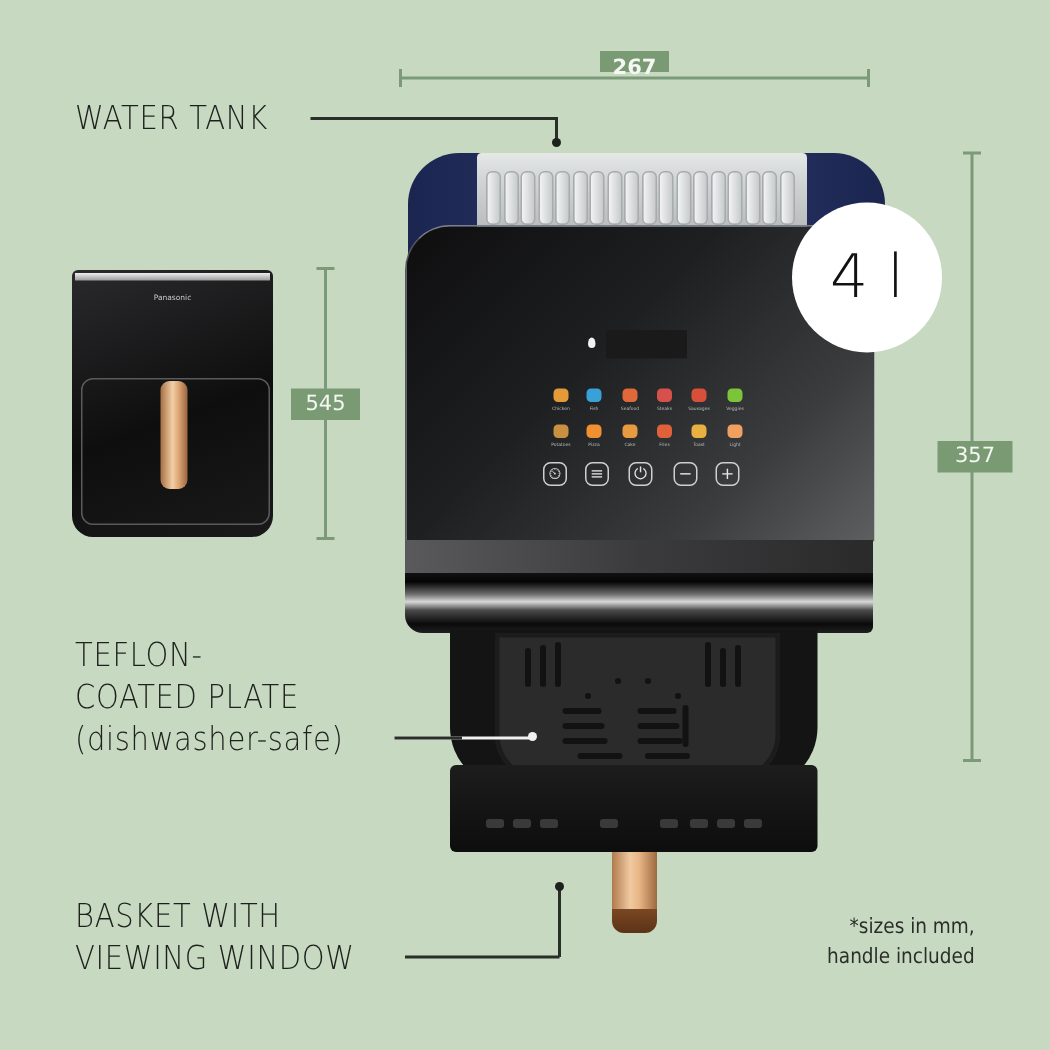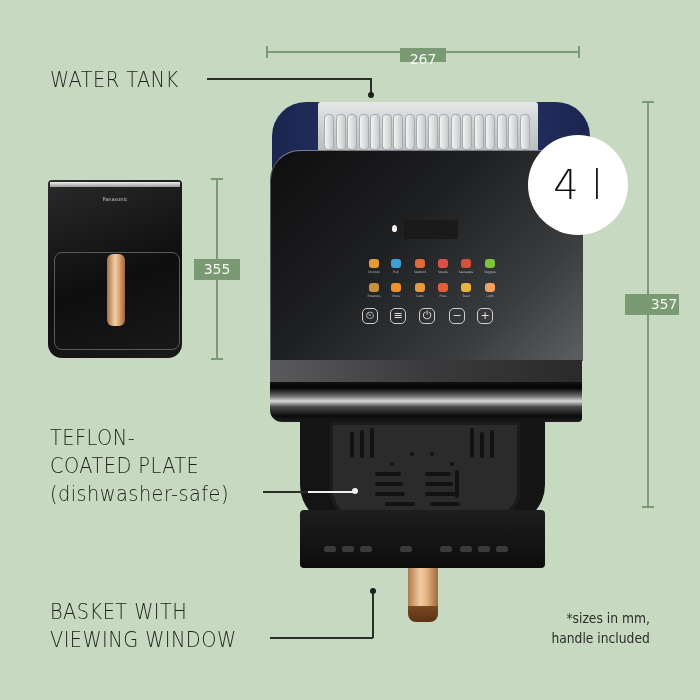--- a/index.html
+++ b/index.html
@@ -267,31 +267,31 @@
 
 <div class="abs small-body"></div>
 <div class="abs small-top"></div>
 <div class="abs small-brand">Panasonic</div>
 <div class="abs small-drawer"></div>
 <div class="abs small-handle"></div>
 
 <div class="abs dim-line" style="left:267px; top:51px; width:312px; height:2px;"></div>
 <div class="abs dim-cap" style="left:266px; top:46px; width:2px; height:12px;"></div>
 <div class="abs dim-cap" style="left:578px; top:46px; width:2px; height:12px;"></div>
-<div class="abs dim-label" style="left:400px; top:48px; width:46px; height:14px; line-height:22px;">267</div>
+<div class="abs dim-label" style="left:400px; top:34px; width:46px; height:14px; line-height:22px;font-weight:bold;">267</div>
 
 <div class="abs dim-line" style="left:647px; top:102px; width:2px; height:406px;"></div>
 <div class="abs dim-cap" style="left:642px; top:101px; width:12px; height:2px;"></div>
 <div class="abs dim-cap" style="left:642px; top:506px; width:12px; height:2px;"></div>
-<div class="abs dim-label" style="left:625px; top:294px; width:30px; height:21px;padding-left:24px;">357</div>
+<div class="abs dim-label" style="left:625px; top:294px; width:50px; height:21px;">357</div>
 
 <div class="abs dim-line" style="left:216px; top:179px; width:2px; height:180px;"></div>
 <div class="abs dim-cap" style="left:211px; top:178px; width:12px; height:2px;"></div>
 <div class="abs dim-cap" style="left:211px; top:358px; width:12px; height:2px;"></div>
-<div class="abs dim-label" style="left:194px; top:259px; width:46px; height:21px;">355</div>
+<div class="abs dim-label" style="left:194px; top:259px; width:46px; height:21px;">545</div>
 
 <div class="abs callout" style="left:50px; top:66px;">WATER TANK</div>
 <div class="abs leader" style="left:207px; top:78px; width:164px; height:1.5px;"></div>
 <div class="abs leader" style="left:370px; top:78px; width:1.5px; height:16px;"></div>
 <div class="abs dot" style="left:368px; top:92px;"></div>
 
 <div class="abs callout" style="left:50px; top:424px;">TEFLON-</div>
 <div class="abs callout" style="left:50px; top:452px;">COATED PLATE</div>
 <div class="abs callout" style="left:50px; top:480px;">(dishwasher-safe)</div>
 <div class="abs leader" style="left:263px; top:491px; width:92px; height:1.5px; background:#f0f0f0;"></div>

